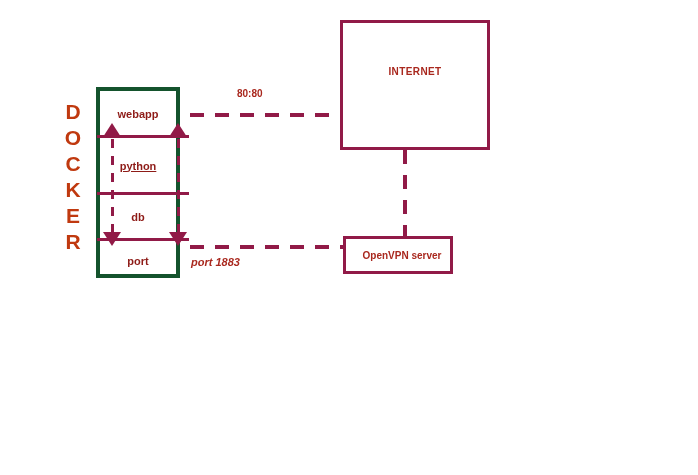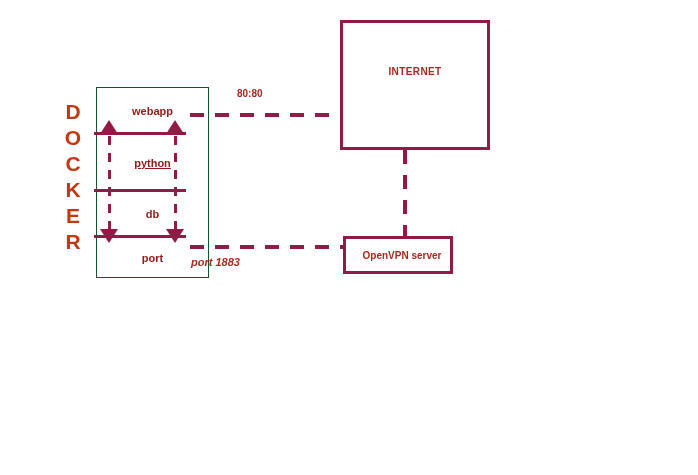--- a/index.html
+++ b/index.html
@@ -34,23 +34,23 @@
     letter-spacing: 0px;
     user-select: none;
   }
   #docker-label span { display: block; }
 
   
   #docker-stack {
     position: absolute;
     left: 96px;
     top: 87px;
-    width: 113px;
+    width: 84px;
     height: 191px;
-    border: 1px solid #14532d;
+    border: 4px solid #14532d;
     box-sizing: border-box;
     background: #ffffff;
   }
   .stack-row {
     position: absolute;
     left: 0;
     width: 100%;
     box-sizing: border-box;
     display: flex;
     align-items: center;

